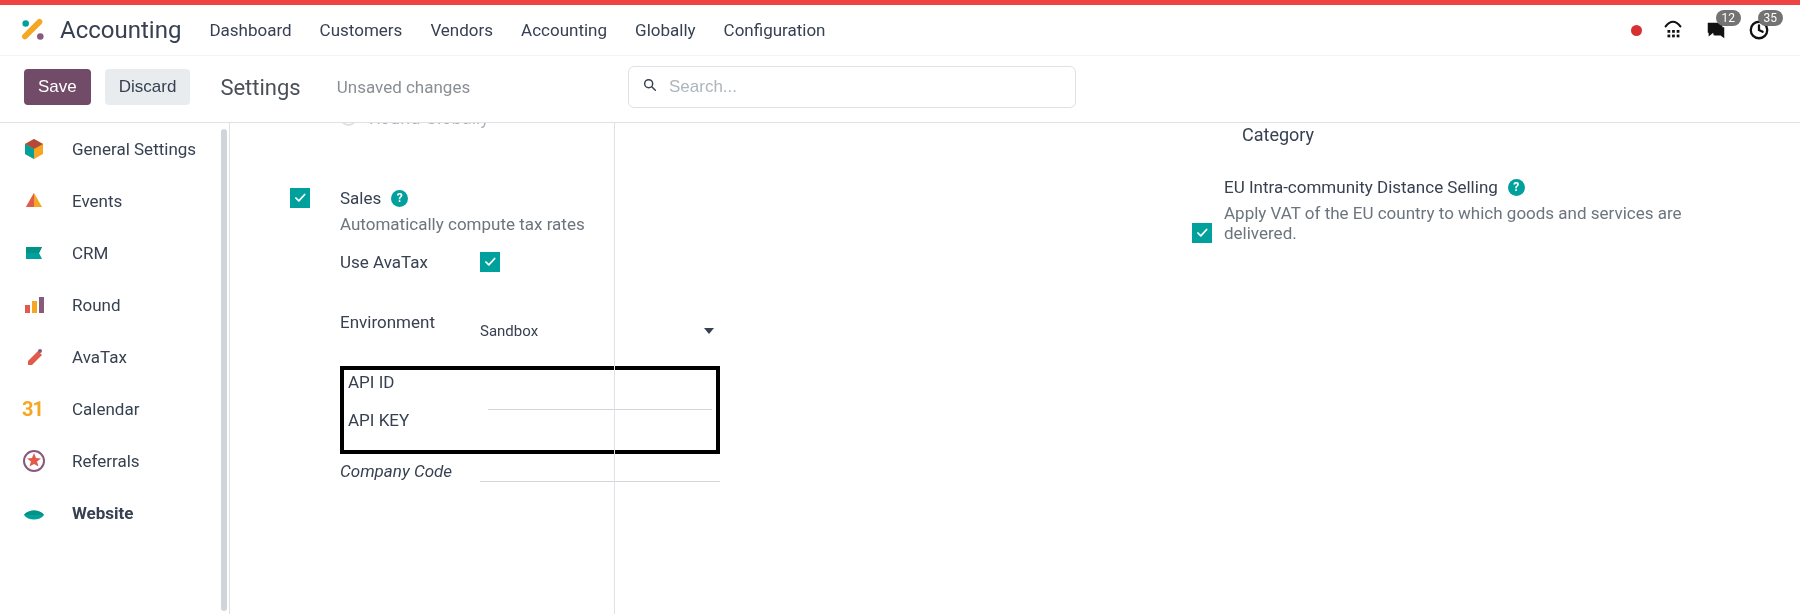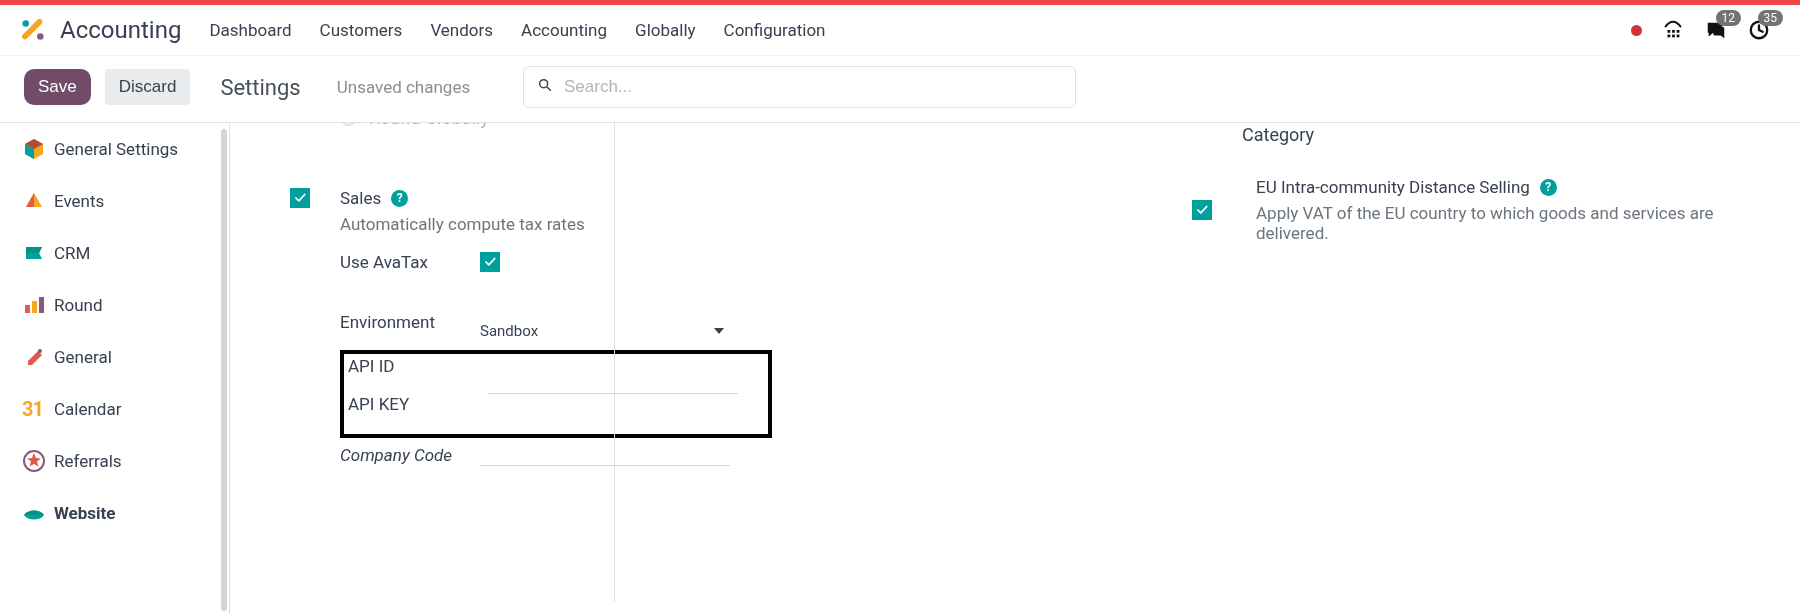--- a/index.html
+++ b/index.html
@@ -63,28 +63,28 @@
     gap: 14px;
     border-bottom: 1px solid #dee2e6;
   }
   .btn {
     padding: 8px 14px;
     border: none;
     border-radius: 4px;
     font-size: 17px;
     cursor: pointer;
   }
-  .btn-primary { background: #714b67; color: #fff; border-radius: 10px; }
+  .btn-primary { background: #714b67; color: #fff; }
   .btn-secondary { background: #e9ecef; color: #374151; }
   .breadcrumb-title { font-size: 22px; color: #495057; margin-left: 16px; }
   .status-text { font-size: 17px; color: #8a8f94; margin-left: 22px; }
   .search-wrap {
     margin-left: auto;
     position: relative;
-    width: 553px;
+    width: 448px;
     margin-right: 700px;
   }
   .search-input {
     width: 100%;
     padding: 10px 14px 10px 40px;
     border: 1px solid #dee2e6;
     border-radius: 6px;
     font-size: 17px;
     color: #6c757d;
   }
@@ -105,21 +105,21 @@
     background: #fff;
     position: relative;
     overflow: hidden;
   }
   .sidebar-scroll {
     position: absolute; right: 2px; top: 6px; bottom: 6px; width: 6px;
     background: #d1d5db; border-radius: 3px;
   }
   .side-item {
     display: flex; align-items: center;
-    gap: 8px;
+    gap: 26px;
     padding: 14px 20px 14px 22px;
     color: #374151; font-size: 17px;
     cursor: pointer;
   }
   .side-item svg, .side-item .sicon { width: 24px; height:24px; flex-shrink:0; }
 
   
   .main {
     flex: 1;
     padding: 0 40px 0 60px;
@@ -167,34 +167,34 @@
   .form-area { margin-left:50px; margin-top:18px; }
   .field-row { display:flex; min-height:38px; }
   .field-label { width:140px; font-size:17px; color:#374151; }
   .select-val {
     flex:1; display:flex; justify-content:space-between; align-items:center;
     border-bottom:1px solid transparent; padding:4px 6px 4px 0;
     max-width: 250px;
   }
   .caret { width:0;height:0;border-left:5px solid transparent;border-right:5px solid transparent;border-top:6px solid #374151; }
   .highlight-box {
-    border:4px solid #000; padding:2px 4px; margin-top:0;
-    width: 432px;
+    border:4px solid #000; padding:2px 4px; margin-top:16px;
+    width: 380px;
   }
   .highlight-box .field-row { min-height:38px; }
   .hb-input { flex:1;border:none;border-bottom:1px solid #d1d5db; padding:2px 0; font-size:15px; outline:none; max-width:250px;}
 
   
   .right-col {
     position: absolute;
     left: 902px;
     top: -10px;
     width: 560px;
   }
-  .rc-row { display:flex; align-items:center; gap:44px; }
+  .rc-row { display:flex; align-items:flex-end; gap:12px; }
   .rc-def { display:flex; align-items:flex-start; gap:30px; margin-bottom:30px;}
   .rc-def-label { width:110px; font-size:18px; color:#374151; line-height:1.4;}
   .refresh { color:#00a09d; margin-left:32px; cursor:pointer; margin-top:6px;}
   .eu-block .setting-desc { max-width:500px; }
 
 </style>
 </head>
 <body>
 
 <div class="topbar">
@@ -293,21 +293,21 @@
           <rect x="10" y="8" width="5" height="12" fill="#f5a623"></rect>
           <rect x="17" y="4" width="5" height="16" fill="#875a7b"></rect>
         </svg>
       <span>Round</span>
     </div>
     <div class="side-item">
       <svg class="sicon" viewBox="0 0 24 24">
           <path d="M6 16l10-10 4 4-10 10H6v-4z" fill="#e05b4c"></path>
           <circle cx="18" cy="6" r="2" fill="#875a7b"></circle>
         </svg>
-      <span>General</span>
+      <span>AvaTax</span>
     </div>
     <div class="side-item">
       <span class="sicon" style="font-size:20px;font-weight:700;color:#f5a623;letter-spacing:-1px;">31</span>
       <span>Calendar</span>
     </div>
     <div class="side-item">
       <svg class="sicon" viewBox="0 0 24 24">
           <circle cx="12" cy="12" r="10" fill="none" stroke="#875a7b" stroke-width="2"></circle>
           <path d="M12 4l2 5 5 .5-4 3 1.5 5L12 15l-4.5 2.5L9 12.5 5 9.5l5-.5z" fill="#e05b4c"></path>
         </svg>

